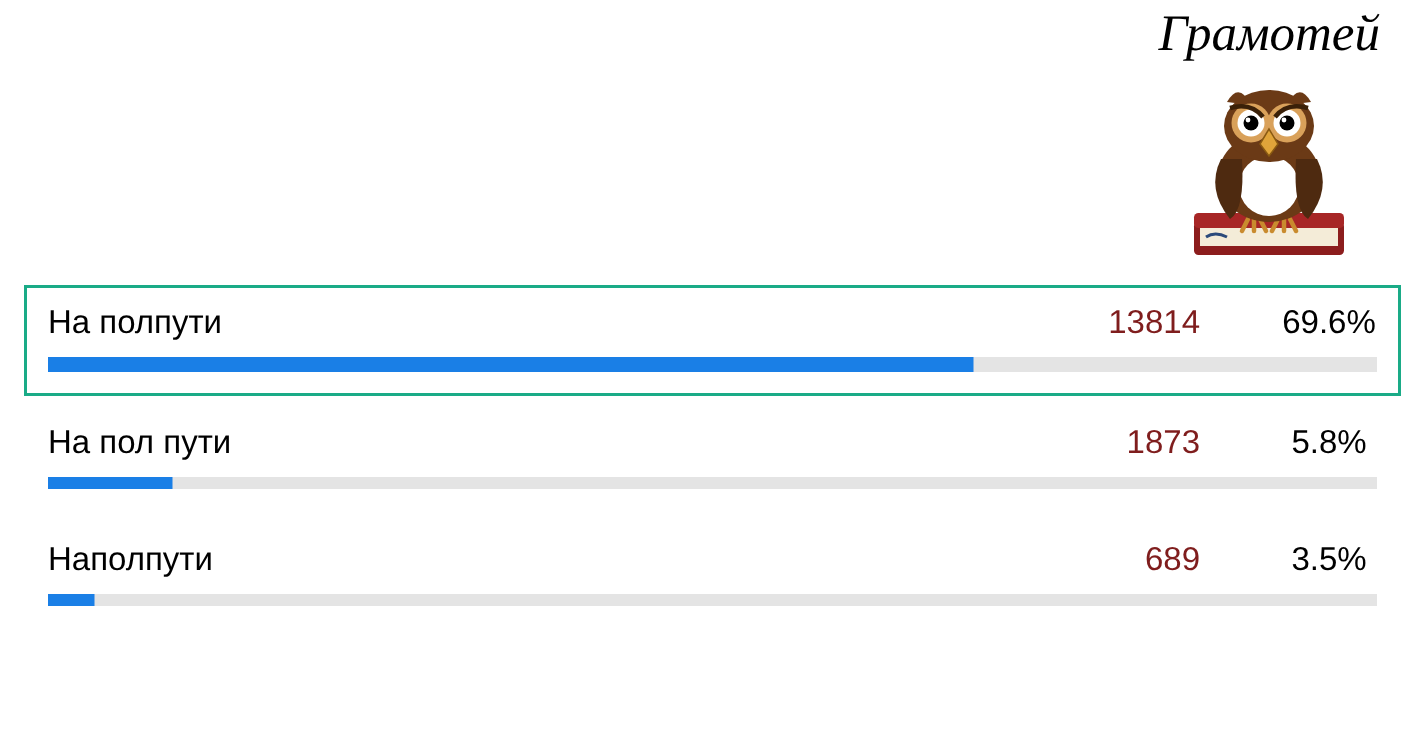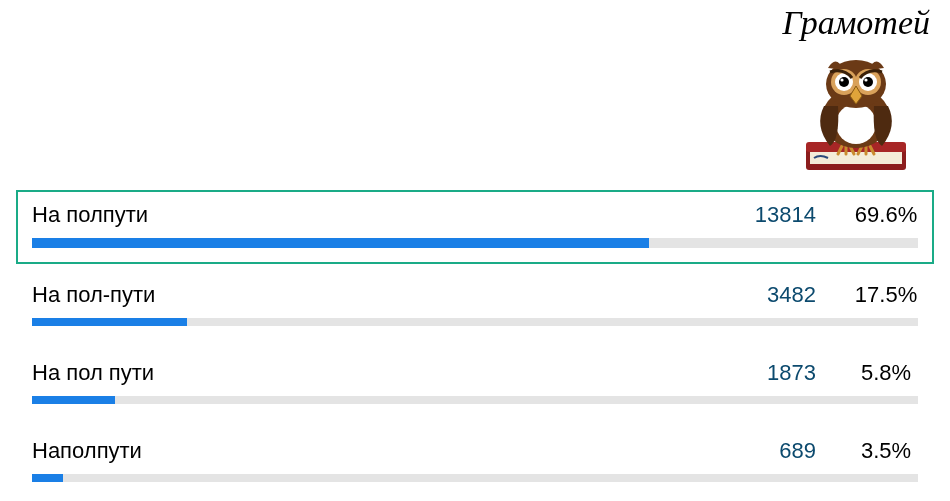--- a/index.html
+++ b/index.html
@@ -7,21 +7,21 @@
     width: 950px;
     height: 501px;
     background: #fff;
     font-family: Arial, Helvetica, sans-serif;
     position: relative;
     overflow: hidden;
   }
   .logo {
     position: absolute;
     top: 4px;
-    right: 20px;
+    right: 30px;
     text-align: center;
   }
   .logo-text {
     font-family: "Monotype Corsiva", "Apple Chancery", "URW Chancery L", cursive;
     font-style: italic;
     font-size: 34px;
     color: #000;
     margin-bottom: 4px;
   }
   .owl-svg { display: block; margin: 0 auto; }
@@ -40,21 +40,21 @@
     border: 2px solid #1aab87;
   }
   .row-top {
     display: flex;
     align-items: baseline;
     font-size: 22px;
     margin-bottom: 10px;
     gap: 30px;
   }
   .label { flex: 1; color: #000; }
-  .count { color: #0c4a6e; margin-right: 8px; min-width: 60px; text-align: right; }
+  .count { color: #7f1d1d; margin-right: 24px; min-width: 60px; text-align: right; }
   .pct { color: #000; min-width: 64px; text-align: center; }
   .bar-track {
     height: 10px;
     background: #e4e4e4;
     width: 100%;
     position: relative;
   }
   .bar-track.narrow { height: 8px; }
   .bar-fill {
     position: absolute;
@@ -109,30 +109,20 @@
     <div class="row-top">
       <span class="label">На полпути</span>
       <span class="count">13814</span>
       <span class="pct"><span>69.6</span>%</span>
     </div>
     <div class="bar-track">
       <div class="bar-fill" style="width:69.6%"></div>
     </div>
   </div>
 
-  <div class="row">
-    <div class="row-top">
-      <span class="label">На пол-пути</span>
-      <span class="count">3482</span>
-      <span class="pct"><span>17.5</span>%</span>
-    </div>
-    <div class="bar-track narrow">
-      <div class="bar-fill" style="width:17.5%"></div>
-    </div>
-  </div>
 
   <div class="row">
     <div class="row-top">
       <span class="label">На пол пути</span>
       <span class="count">1873</span>
       <span class="pct"><span>5.8</span>%</span>
     </div>
     <div class="bar-track narrow">
       <div class="bar-fill" style="width:9.4%"></div>
     </div>

